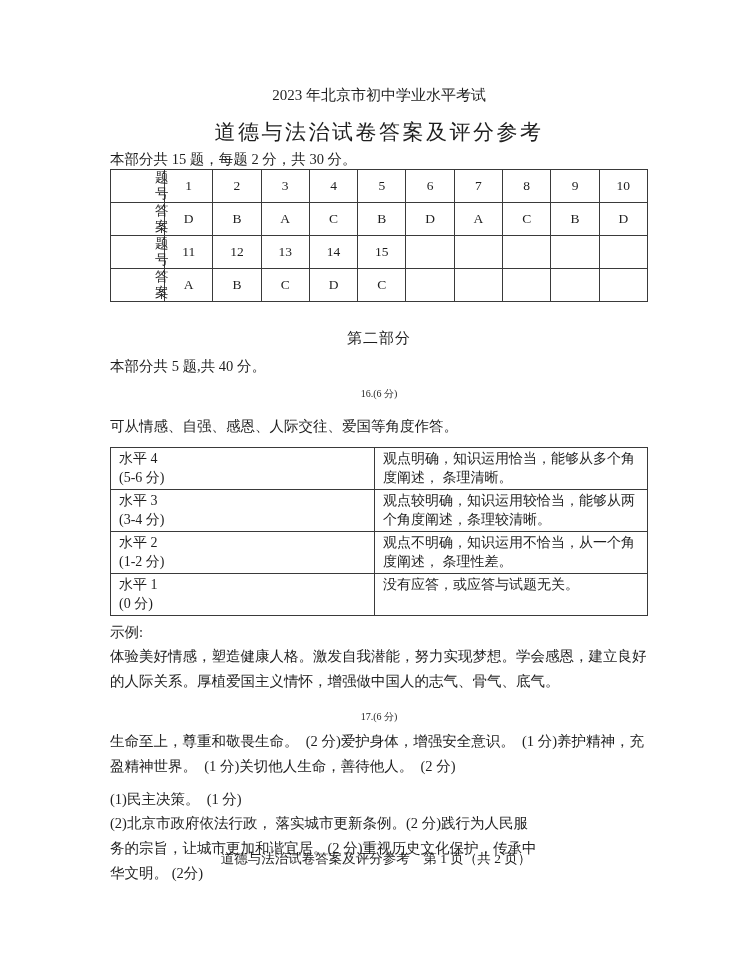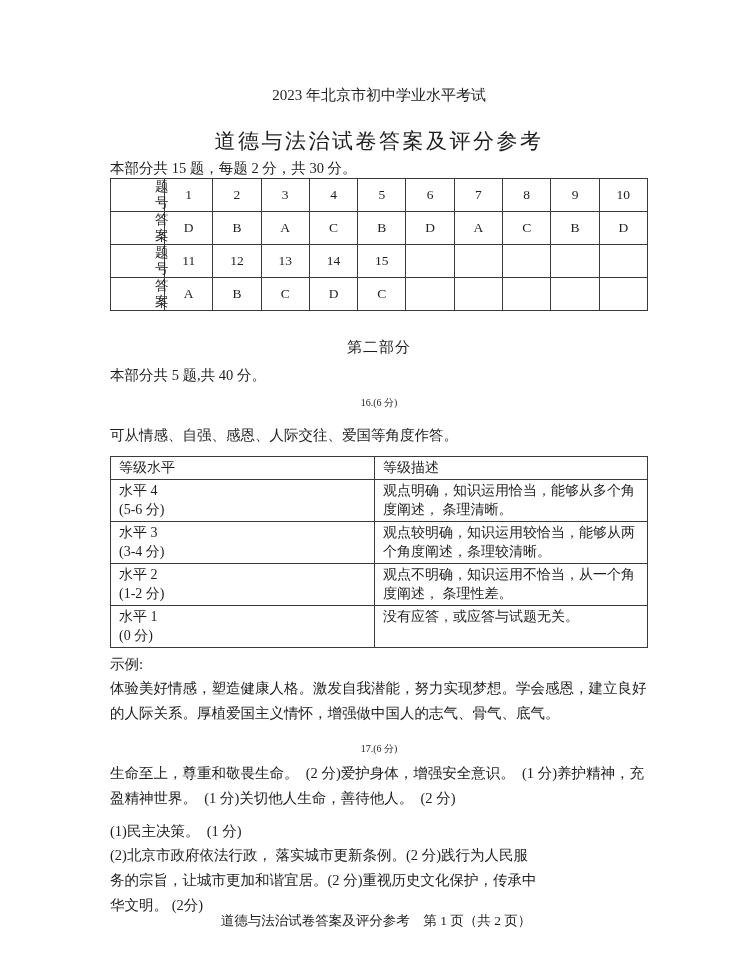--- a/index.html
+++ b/index.html
@@ -11,21 +11,21 @@
     position: relative;
     overflow: hidden;
   }
   .page {
     width: 752px; height: 878px;
     padding: 86px 104px 0 110px;
     position: relative;
   }
   .center { text-align: center; }
   .title1 { font-size: 15px; line-height: 19px; font-weight: 400; }
-  .title2 { font-size: 21px; line-height: 28px; font-weight: 400; letter-spacing: 2.5px; margin-top: 22px; text-align: center; }
+  .title2 { font-size: 21px; line-height: 28px; font-weight: 400; letter-spacing: 2.5px; margin-top: 13px; text-align: center; }
   .part-heading { font-size: 15px; line-height: 19px; font-weight: 400; margin-top: 16px; letter-spacing: 1px; }
   .part2-heading { margin-top: 27px; }
   .intro { font-size: 14.5px; line-height: 19px; margin-top: 4px; white-space: pre-wrap; }
   .intro2 { margin-top: 9px; }
   .q-label { font-size: 10px; line-height: 19px; margin-top: 8px; white-space: pre-wrap; text-align: center; }
   .para { font-size: 14.5px; line-height: 25px; white-space: pre-wrap; }
 
   
   table.answers {
     border-collapse: collapse; table-layout: fixed;
@@ -59,21 +59,21 @@
   .q16-note { margin-top: 11px; }
   .example-label { font-size: 14.5px; line-height: 19px; margin-top: 7px; }
   .example-para { margin-top: 2px; }
   .q17-label { margin-top: 13px; }
   .q17-para { margin-top: 3px; }
   .q18-label { margin-top: 14px; }
   .q18-part1 { font-size: 14.5px; line-height: 19px; margin-top: 11px; white-space: pre-wrap; }
   .q18-part2 { margin-top: 2px; max-width: 432px; }
 
   .footer {
-    position: absolute; left: 0; top: 912px; width: 752px;
+    position: absolute; left: 0; top: 850px; width: 752px;
     text-align: center; font-size: 13.5px; line-height: 18px;
     white-space: pre-wrap;
   }
 </style>
 </head>
 <body>
 
 <div class="page">
 
   <div class="title1 center">2023 年北京市初中学业水平考试</div>
@@ -140,24 +140,20 @@
 
   <div class="part-heading part2-heading center">第二部分</div>
   <div class="intro intro2">本部分共 5 题,共 40 分。</div>
 
   <div class="q-label q16-label">16.(6 分)</div>
   <div class="para q16-note">可从情感、自强、感恩、人际交往、爱国等角度作答。</div>
 
   <table class="rubric">
     <tbody>
         <tr>
-          <th class="col-left">等级水平</th>
-          <th>等级描述</th>
-        </tr>
-        <tr>
           <td class="col-left">
             <div>水平 4</div>
             <div class="score-line">(5-6 分)</div>
           </td>
           <td>观点明确，知识运用恰当，能够从多个角度阐述， 条理清晰。</td>
         </tr>
         <tr>
           <td class="col-left">
             <div>水平 3</div>
             <div class="score-line">(3-4 分)</div>

